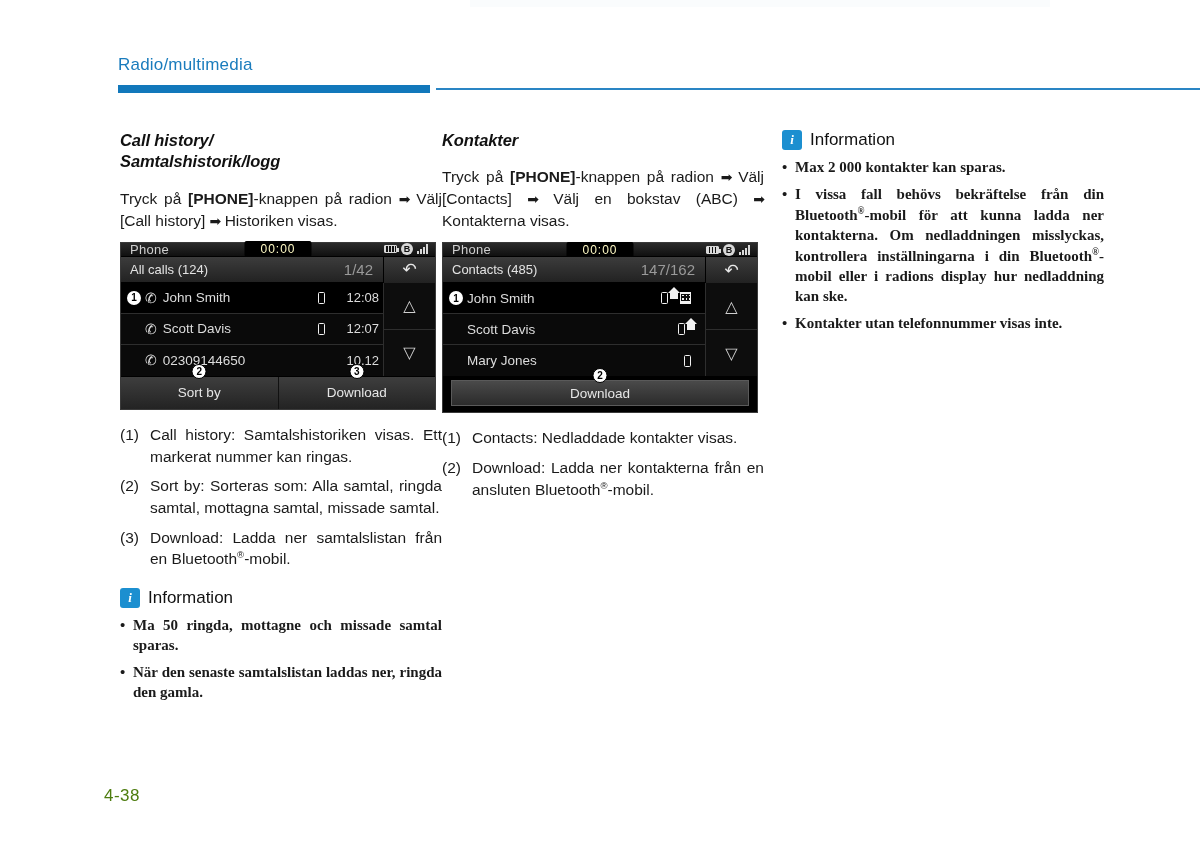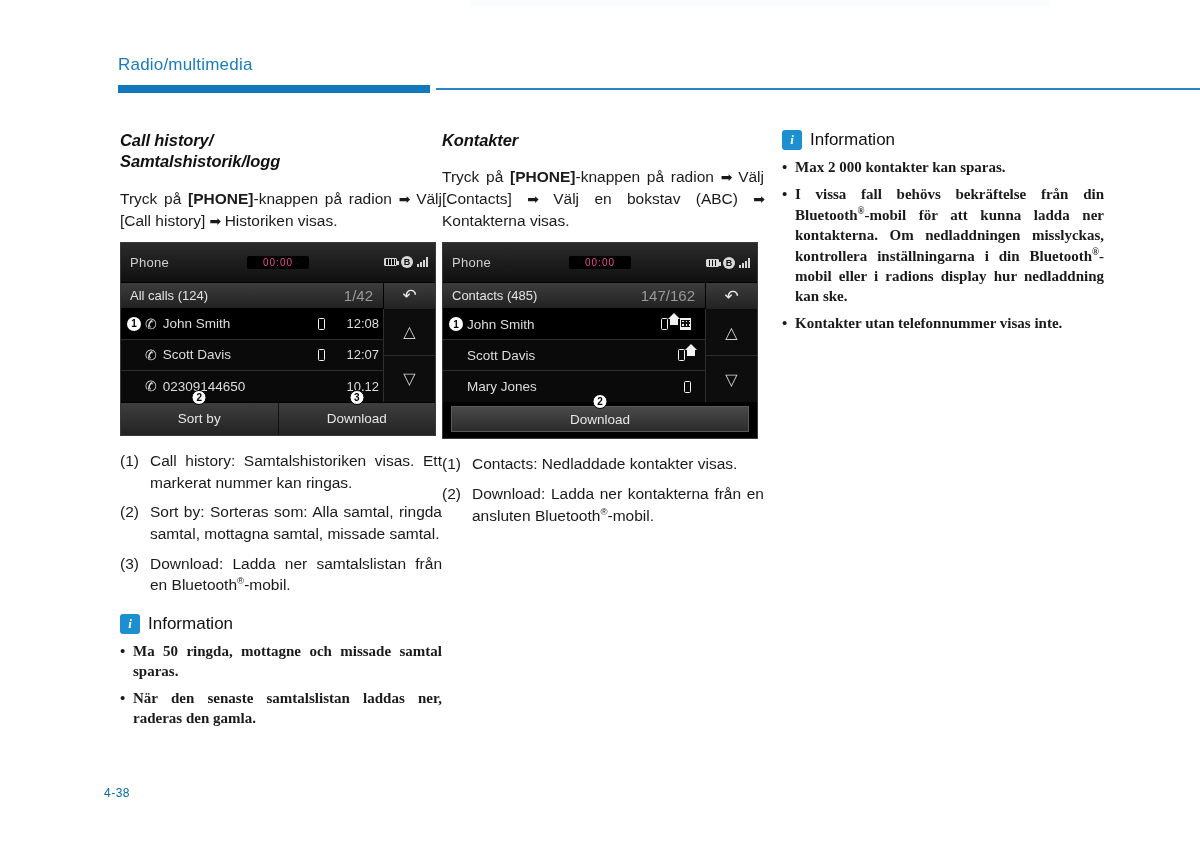--- a/index.html
+++ b/index.html
@@ -63,32 +63,32 @@
   .device{
     width:316px;
     background:#000;
     border:1px solid #3a3a3a;
     margin:6px 0 14px 0;
     position:relative;
     font-family:"Liberation Sans", sans-serif;
     -webkit-font-smoothing:antialiased;
   }
   .dev-titlebar{
-    height:40px;
+    height:14px;
     background:linear-gradient(#2b2b2b,#101010);
     display:flex; align-items:center;
     border-bottom:1px solid #000;
     position:relative;
   }
   .dev-title{
     color:#cfcfcf; font-size:13px; padding-left:9px; letter-spacing:.3px;
   }
   .dev-clock{
     position:absolute; left:50%; transform:translateX(-50%);
-    color:#ec4899; font-size:10px; letter-spacing:1px;
+    color:#fef9c3; font-size:12px; letter-spacing:1px;
     background:#000; padding:1px 16px; border-radius:2px;
   }
   .dev-status{
     position:absolute; right:7px; display:flex; gap:4px; align-items:center;
   }
   .ico-batt{
     width:13px;height:8px;border:1.5px solid #d8d8d8;border-radius:1px;
     position:relative; background:repeating-linear-gradient(90deg,#d8d8d8 0 1.5px,#111 1.5px 3px);
   }
   .ico-batt:after{content:"";position:absolute;right:-3px;top:2px;width:2px;height:4px;background:#d8d8d8;}
@@ -217,21 +217,21 @@
     font-weight:700; font-size:15px; line-height:1.33;
   }
   ul.infolist li .bul{ flex:0 0 13px; }
   ul.infolist li .tx{ flex:1; text-align:justify; text-justify:inter-word; }
 
   sup.reg{ font-size:.62em; vertical-align:super; }
 
   
   .pagenum{
     position:absolute; left:104px; top:786px;
-    font-size:12px; color:#0369a1; letter-spacing:.5px;
+    font-size:17px; color:#4d7c0f; letter-spacing:.5px;
   }
 </style>
 </head>
 <body>
 
 <div class="top-band"></div>
 
 <div class="header">
   <div class="header-title">Radio/multimedia</div>
   <div class="header-rule-thick"></div>
@@ -336,21 +336,21 @@
     <span class="info-i">i</span>
     <span class="lbl">Information</span>
   </div>
   <ul class="infolist">
     <li>
       <span class="bul">•</span>
       <span class="tx">Ma 50 ringda, mottagne och missade samtal sparas.</span>
     </li>
     <li>
       <span class="bul">•</span>
-      <span class="tx">När den senaste samtalslistan laddas ner, raderas den gamla.</span>
+      <span class="tx">När den senaste samtalslistan laddas ner, ringda den gamla.</span>
     </li>
   </ul>
 </div>
 
 <div class="col col-2">
 
   <h2 class="sec">Kontakter</h2>
 
   <p class="body"><span>Tryck på </span><b>[PHONE]</b><span>-knappen på radion </span><span class="arrow">➡</span><span> Välj [Contacts] </span><span class="arrow">➡</span><span> Välj en bokstav (ABC) </span><span class="arrow">➡</span><span> Kontakterna visas.</span></p>
 

